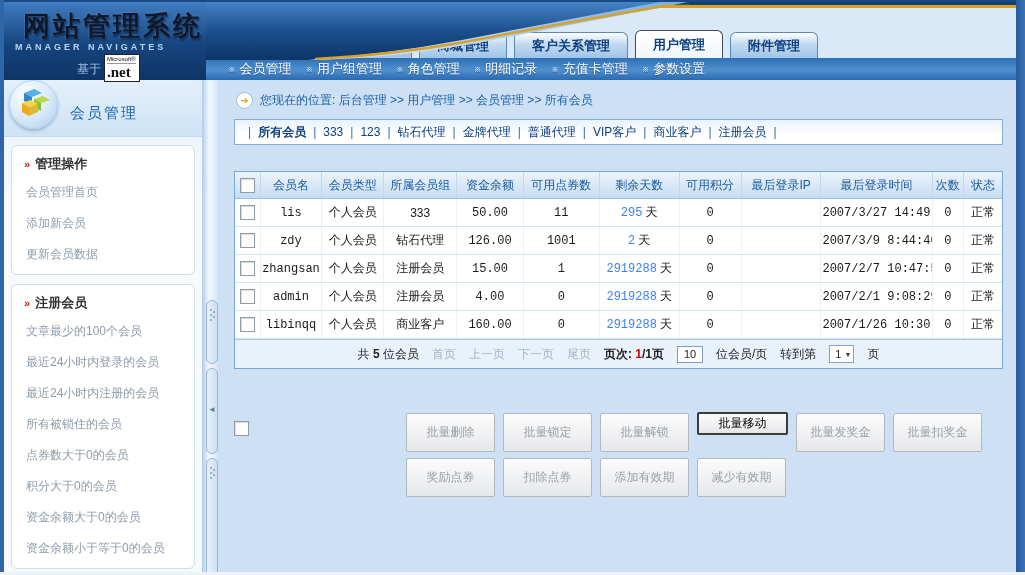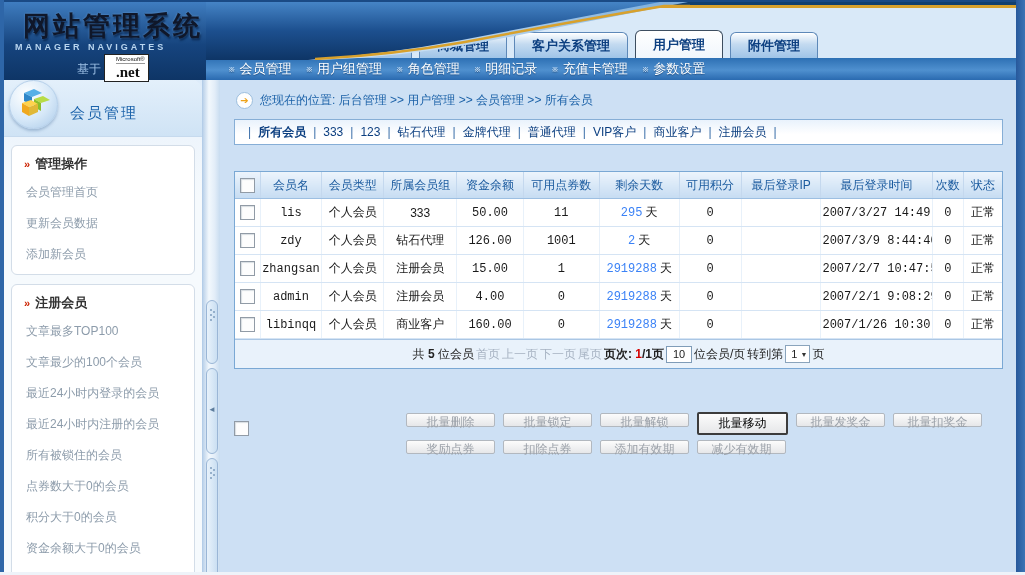--- a/index.html
+++ b/index.html
@@ -28,21 +28,21 @@
   .tab.active{background:linear-gradient(#ffffff,#f0f6fc);border-color:#3d4e60;height:27px;line-height:27px;}
   .swoosh{position:absolute;left:0;top:0;z-index:2;pointer-events:none;}
   .logoblock{position:absolute;left:0;top:0;width:206px;height:78px;z-index:3;
     background:linear-gradient(#3f7dc0,#16447e 55%,#0e3566);}
   .logo-title{position:absolute;left:12px;top:6px;font-size:27px;font-weight:bold;color:#0f172a;
     letter-spacing:3px;text-shadow:1px 2px 2px rgba(4,30,66,.75),0 0 2px #6aa0d8;z-index:4;white-space:nowrap;margin-left:11px;}
   .logo-sub{position:absolute;left:15px;top:40px;font-size:9px;font-weight:bold;color:#b9d5ef;
     letter-spacing:3px;z-index:4;white-space:nowrap;}
   .logo-base{position:absolute;left:77px;top:59px;font-size:12px;color:#9dc0e6;z-index:4;}
   .netlogo{position:absolute;left:104px;top:52px;z-index:4;background:#fff;border:1px solid #222;
-    padding:0 3px 1px 11px;text-align:left;line-height:1;}
+    padding:0 3px 1px 2px;text-align:left;line-height:1;}
   .netlogo .ms{font-size:6px;color:#111;display:block;border-bottom:1px solid #999;padding:1px 0;}
   .netlogo .net{font-size:15px;font-weight:bold;color:#111;font-family:"Liberation Serif",serif;}
 
   
   .mainrow{position:absolute;top:78px;left:4px;right:9px;bottom:3px;display:flex;}
 
   
   .sidebar{width:198px;background:linear-gradient(#dcebfa,#eef5fc 60px,#f6fafd 120px);
     border-right:1px solid #b4cde8;position:relative;overflow:hidden;}
   .side-head{position:relative;height:58px;border-bottom:1px solid #c6daee;
@@ -86,34 +86,34 @@
   table.members th:last-child{border-right:none;}
   table.members td{height:25px;text-align:center;color:#1a1a1a;border-bottom:1px solid #d5e4f4;
     border-right:1px solid #e8f1fa;white-space:nowrap;overflow:hidden;}
   table.members td:last-child{border-right:none;}
   td.mono, span.mono{font-family:"Liberation Mono","DejaVu Sans Mono",monospace;font-size:12px;}
   .days-num{color:#3b82f6;font-family:"Liberation Mono","DejaVu Sans Mono",monospace;}
   .days-suffix{margin-left:3px;}
   .cb{width:13px;height:13px;border:1px solid #919ba6;background:#fdfdfd;display:inline-block;
     vertical-align:middle;box-shadow:inset 1px 1px 1px #d8dde2;}
   .pagerow{height:28px;background:#e9f2fb;border-top:1px solid #aac6e4;display:flex;align-items:center;
-    justify-content:center;gap:2px;font-size:12px;color:#222;}
+    justify-content:center;gap:13px;font-size:12px;color:#222;}
   .pagerow b{font-weight:bold;}
   .pg-dis{color:#a6b2c2;}
   .pg-red{color:#d40000;font-weight:bold;}
   .pg-input{width:24px;height:15px;border:1px solid #7f9cb8;font-size:11px;text-align:center;padding:0;background:#fff;color:#222;}
   .goto-box{display:inline-flex;align-items:center;gap:3px;border:1px solid #8aa4bc;background:#fff;
     height:16px;padding:0 2px 0 5px;font-size:11px;cursor:pointer;}
   .goto-arrow{font-size:7px;color:#333;}
 
   .batch{margin-top:44px;display:flex;align-items:flex-start;}
   .select-all{display:flex;align-items:center;gap:5px;font-size:13px;color:#222;width:172px;padding-top:8px;}
   .btn-grid{flex:1;}
   .btn-row{display:flex;gap:8px;margin-bottom:6px;}
-  .bbtn{width:89px;height:14px;border:1px solid #b2b8bf;border-radius:2px;cursor:pointer;
+  .bbtn{width:89px;height:39px;border:1px solid #b2b8bf;border-radius:2px;cursor:pointer;
     background:linear-gradient(#fcfcfc,#e6e7e9);color:#9aa0a8;font-size:12px;
     font-family:"Liberation Sans",sans-serif;padding:0;}
   .bbtn.hl{border:2px solid #3c3c3c;color:#000;width:91px;height:23px;margin:-1px 0;}
 </style>
 </head>
 <body>
 
 <div class="header">
   <div class="topstrips"></div>
 
@@ -199,29 +199,28 @@
       </div>
       <div class="side-title">会员管理</div>
     </div>
     <div class="side-body">
       <div class="sbox">
         <div class="sec-title">
           <span class="sec-bullet">»</span>
           <span>管理操作</span>
         </div>
         <a class="side-link">会员管理首页</a>
+        <a class="side-link">添加新会员</a>
         <a class="side-link">更新会员数据</a>
-        <a class="side-link">添加新会员</a>
       </div>
       <div class="sbox">
         <div class="sec-title">
           <span class="sec-bullet">»</span>
           <span>注册会员</span>
         </div>
-        <a class="side-link">文章最多TOP100</a>
         <a class="side-link">文章最少的100个会员</a>
         <a class="side-link">最近24小时内登录的会员</a>
         <a class="side-link">最近24小时内注册的会员</a>
         <a class="side-link">所有被锁住的会员</a>
         <a class="side-link">点券数大于0的会员</a>
         <a class="side-link">积分大于0的会员</a>
         <a class="side-link">资金余额大于0的会员</a>
         <a class="side-link">资金余额小于等于0的会员</a>
 
       </div>

